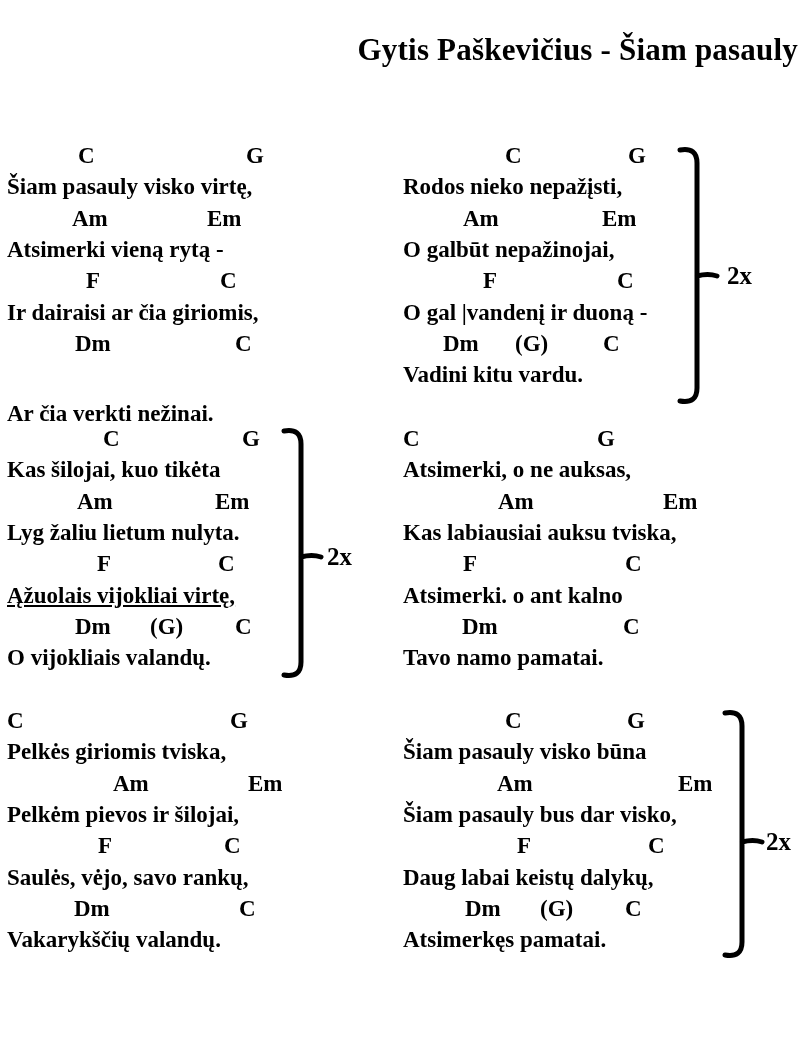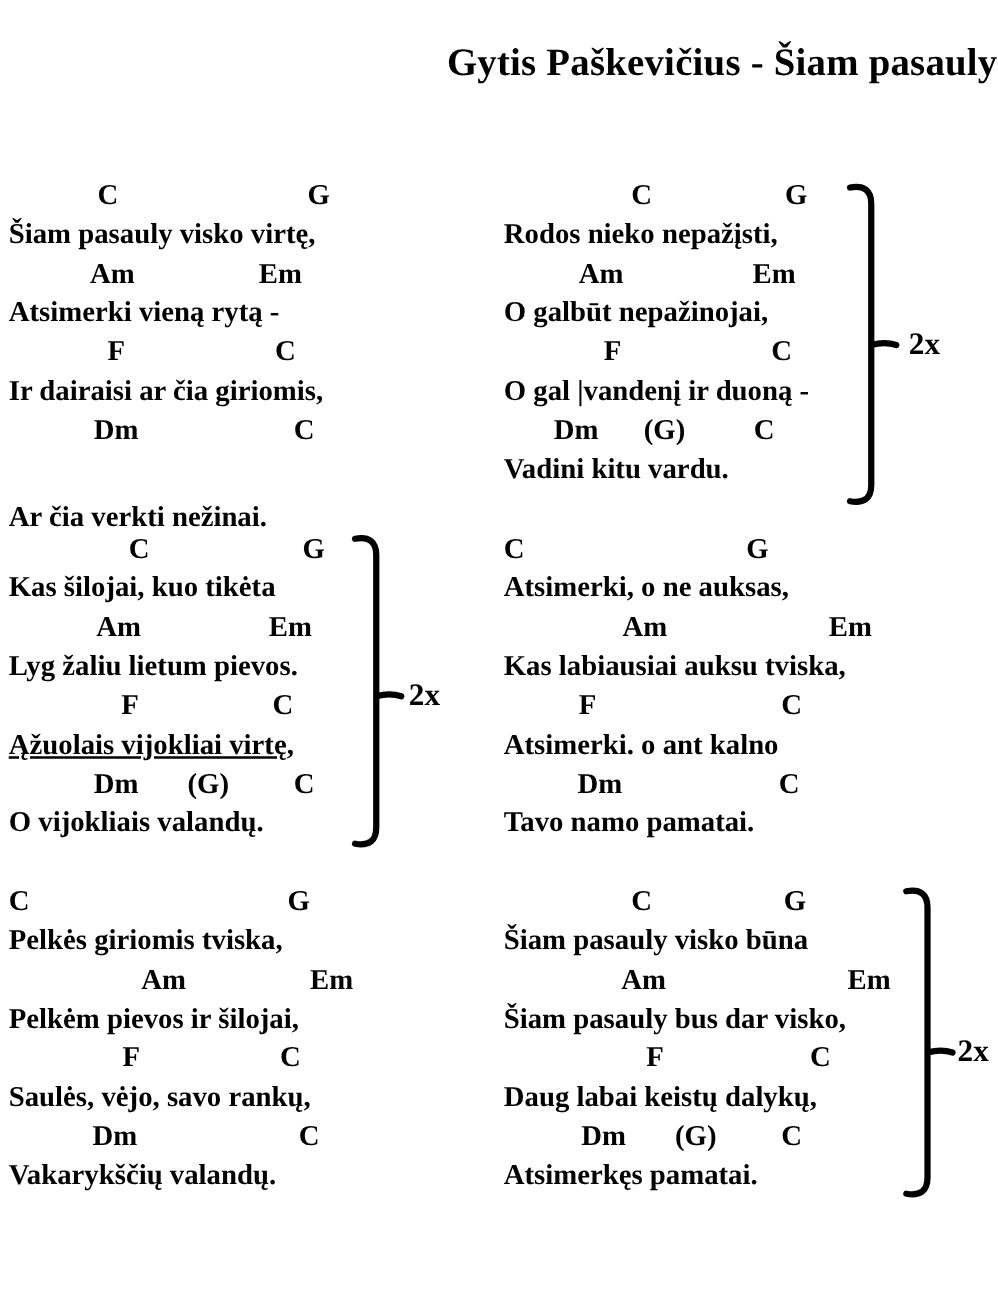--- a/index.html
+++ b/index.html
@@ -76,21 +76,21 @@
         <div class="line lyric" style="top: 219.1px;">Vadini kitu vardu.</div>
       </div>
       <svg width="60" height="273" viewBox="0 0 60 273" class="repeat-bracket" style="left: 667px; top: 139px;">
         <path d="M 13 11 Q 30 8 30 24 L 30 249 Q 30 265 13 262 M 30 137 Q 41 134 50 137" fill="none" stroke="#000000" stroke-width="5" stroke-linecap="round"></path>
       </svg>
       <div class="repeat-label" style="left: 727px; top: 259px;">2x</div>
       <div class="verse-block" style="left: 7px; top: 423px;">
         <div class="line chords" style="top: 0px;"><span class="chord" style="left: 96px;">C</span><span class="chord" style="left: 235px;">G</span></div>
         <div class="line lyric" style="top: 31.3px;">Kas šilojai, kuo tikėta</div>
         <div class="line chords" style="top: 62.6px;"><span class="chord" style="left: 70px;">Am</span><span class="chord" style="left: 208px;">Em</span></div>
-        <div class="line lyric" style="top: 93.9px;">Lyg žaliu lietum pievos.</div>
+        <div class="line lyric" style="top: 93.9px;">Lyg žaliu lietum nulyta.</div>
         <div class="line chords" style="top: 125.2px;"><span class="chord" style="left: 90px;">F</span><span class="chord" style="left: 211px;">C</span></div>
         <div class="line lyric" style="top: 156.5px; text-decoration: underline;">Ąžuolais vijokliai virtę,</div>
         <div class="line chords" style="top: 187.8px;"><span class="chord" style="left: 68px;">Dm</span><span class="chord" style="left: 143px;">(G)</span><span class="chord" style="left: 228px;">C</span></div>
         <div class="line lyric" style="top: 219.1px;">O vijokliais valandų.</div>
       </div>
       <svg width="60" height="266" viewBox="0 0 60 266" class="repeat-bracket" style="left: 271px; top: 420px;">
         <path d="M 13 11 Q 30 8 30 24 L 30 242 Q 30 258 13 255 M 30 137 Q 41 134 50 137" fill="none" stroke="#000000" stroke-width="5" stroke-linecap="round"></path>
       </svg>
       <div class="repeat-label" style="left: 327px; top: 540px;">2x</div>
       <div class="verse-block" style="left: 403px; top: 423px;">

